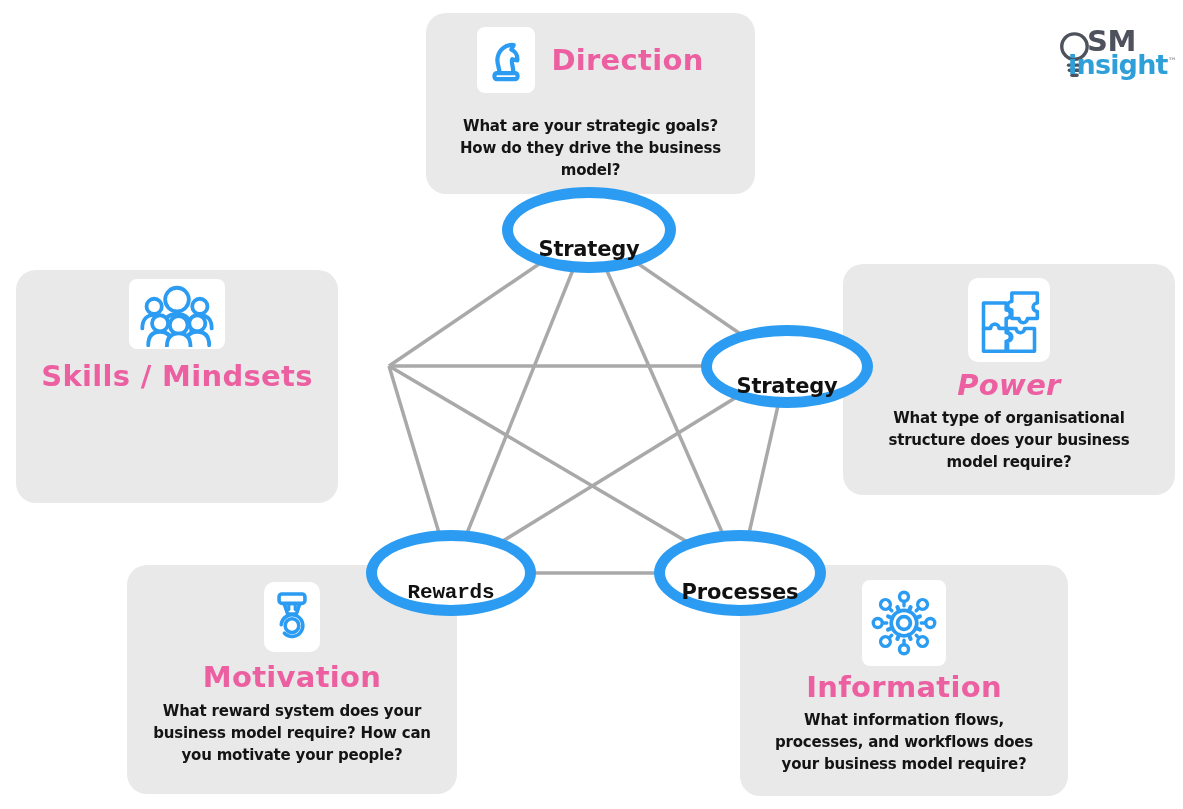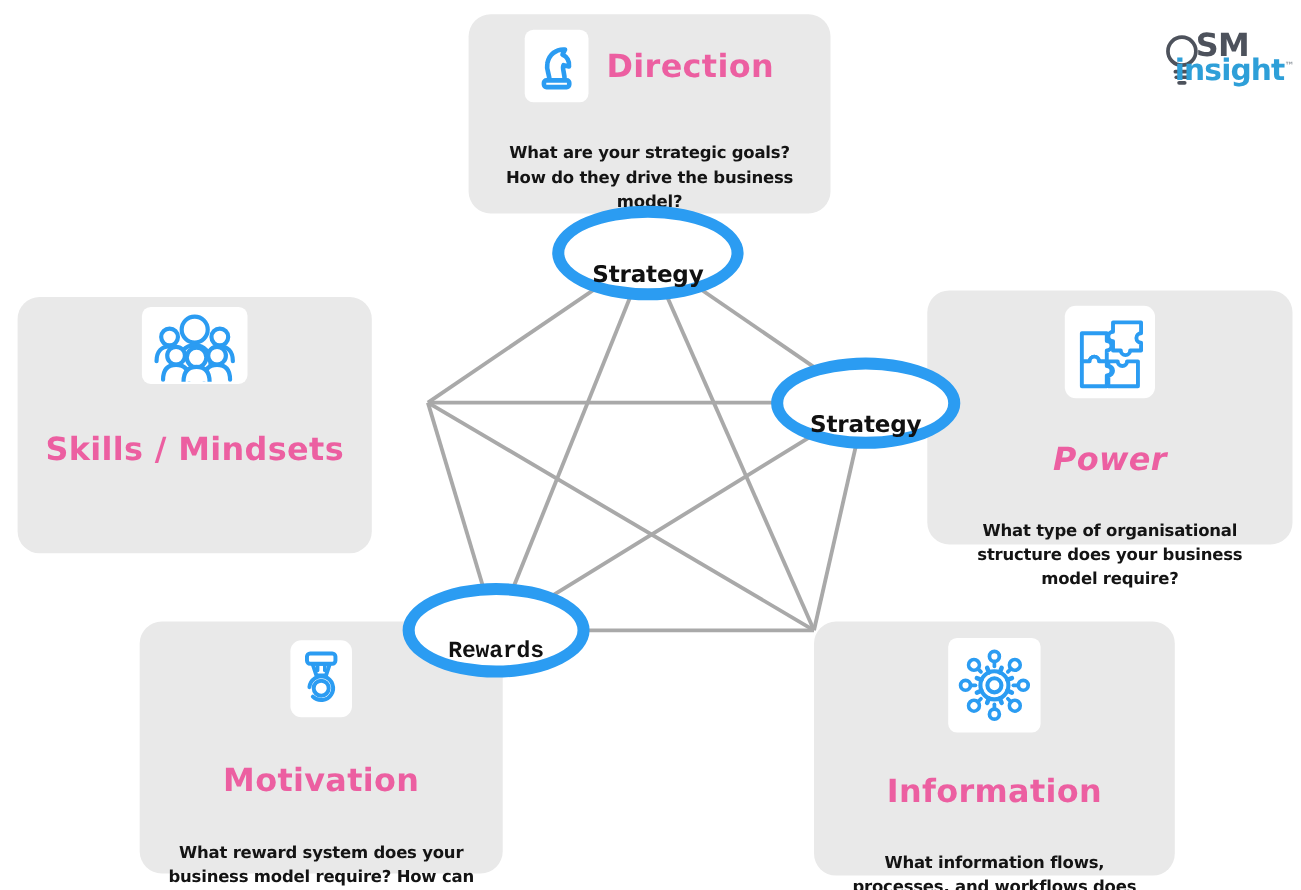--- a/index.html
+++ b/index.html
@@ -13,21 +13,20 @@
   }
   html,body{margin:0;padding:0;background:#fff;}
   .canvas{
     position:relative;width:1183px;height:809px;background:#ffffff;overflow:hidden;
     font-family:"DejaVu Sans", "Liberation Sans", sans-serif;
   }
   .card{
     position:absolute;background:var(--card-bg);border-radius:20px;
     display:flex;flex-direction:column;align-items:center;text-align:center;
     box-sizing:border-box;
-    gap:32px;
   }
   .iconbox{
     background:#ffffff;border-radius:8px;
     display:flex;align-items:center;justify-content:center;flex:0 0 auto;
   }
   .icon{stroke:var(--blue);fill:none;stroke-linecap:round;stroke-linejoin:round;}
   .icon .wfill{fill:#ffffff;}
   .card-title{
     color:var(--pink);font-weight:700;font-size:29px;line-height:1.05;margin:0;
     letter-spacing:.3px;
@@ -59,21 +58,21 @@
   <section class="card" style="left:426px;top:13px;width:329px;height:181px;padding:0 8px;">
     <div class="head-row">
       <div class="iconbox" style="width:58px;height:66px;">
         <svg class="icon" width="46" height="52" viewBox="0 0 60 60" stroke-width="5.5">
           <path class="wfill" d="M21.5 47 C21.5 39 17.5 34.5 19 27 C20.8 16.5 29.5 9.5 40 10.5 L37 16.5 C42.5 19 45.5 24.5 44.7 30.5 L38.2 29 C36 32.5 39.8 38 39.5 47 Z"></path>
           <rect class="wfill" x="15" y="47" width="30" height="8" rx="3"></rect>
         </svg>
       </div>
       <h2 class="card-title">Direction</h2>
     </div>
-    <p class="card-body" style="margin-top:4px;">What are your strategic goals?
+    <p class="card-body" style="margin-top:23px;">What are your strategic goals?
 How do they drive the business model?</p>
   </section>
 
   <section class="card" style="left:16px;top:270px;width:322px;height:233px;padding:0 6px;">
     <div class="iconbox" style="width:96px;height:70px;margin-top:9px;">
       <svg class="icon" width="88" height="66" viewBox="0 0 100 78" stroke-width="4.5">
         <circle class="wfill" cx="23" cy="30" r="9"></circle>
         <path class="wfill" d="M9 56 C9 45 15 40 23 40 C31 40 37 45 37 56"></path>
         <circle class="wfill" cx="77" cy="30" r="9"></circle>
         <path class="wfill" d="M63 56 C63 45 69 40 77 40 C85 40 91 45 91 56"></path>
@@ -193,20 +192,23 @@
 
   <div class="node" style="left:502px;top:187px;width:174px;height:86px;">
     <span>Strategy</span>
   </div>
   <div class="node" style="left:701px;top:325px;width:172px;height:83px;">
     <span>Strategy</span>
   </div>
   <div class="node" style="left:366px;top:530px;width:170px;height:86px;font-family:Liberation Mono, monospace;">
     <span>Rewards</span>
   </div>
+  <div class="node" style="left:654px;top:530px;width:172px;height:86px;">
+    <span>Processes</span>
+  </div>
 
   <div class="logo">
     <svg class="bulb" width="44" height="58" viewBox="0 0 52 62" fill="none" stroke="#4d525c" stroke-width="4" stroke-linecap="round">
       <circle cx="23" cy="21" r="15"></circle>
       <line x1="16" y1="43" x2="30" y2="43"></line>
       <line x1="17" y1="49" x2="29" y2="49"></line>
       <line x1="20" y1="55" x2="26" y2="55"></line>
     </svg>
     <div class="sm">SM</div>
     <div class="insight"><span>insight</span><span class="tm">™</span></div>

